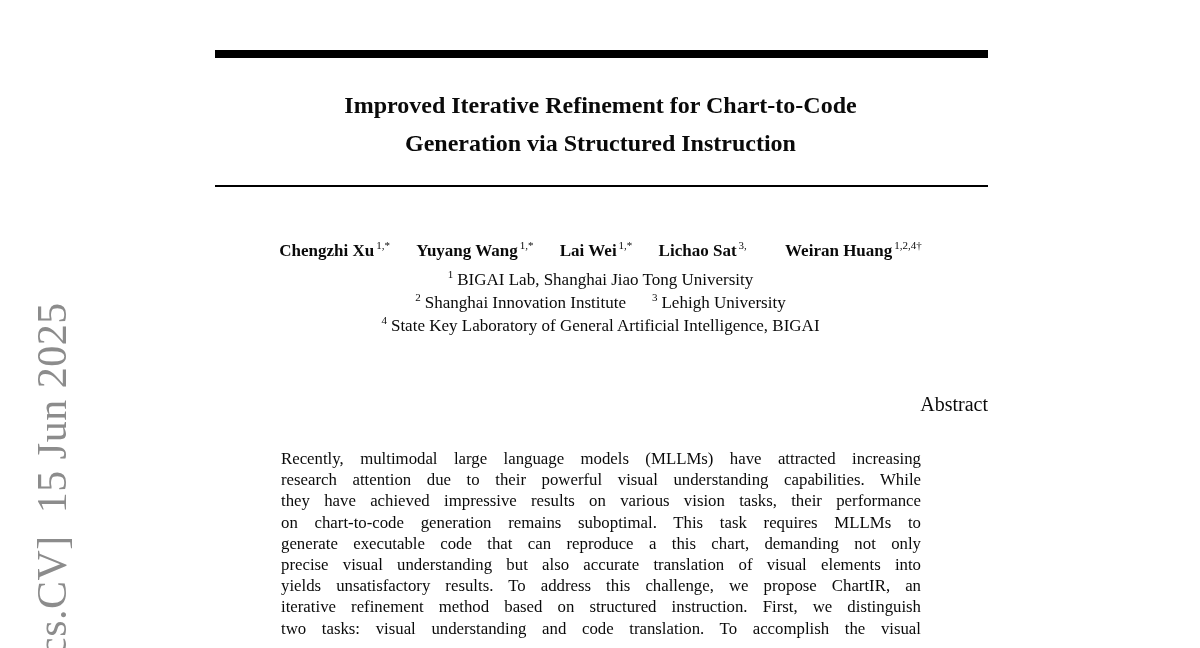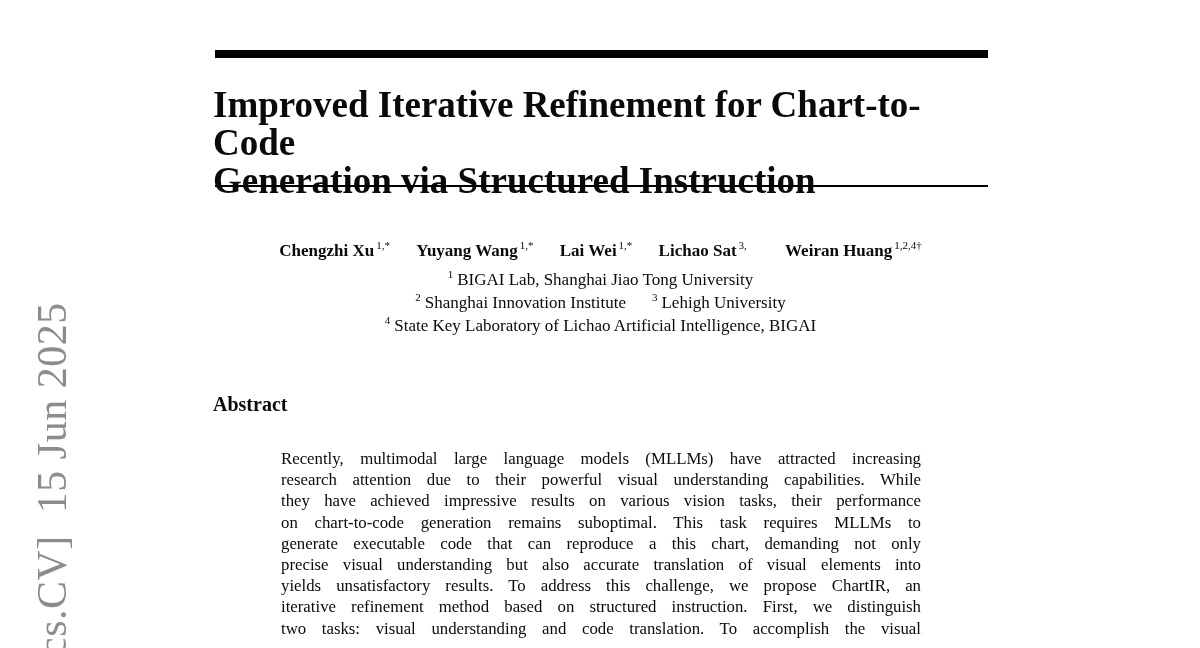--- a/index.html
+++ b/index.html
@@ -42,22 +42,22 @@
     top: 185px;
     width: 773px;
     height: 2px;
     background: #000000;
   }
   .title {
     position: absolute;
     left: 213px;
     top: 86px;
     width: 775px;
-    text-align: left;
-    font-size: 37px;
+    text-align: center;
+    font-size: 24px;
     font-weight: bold;
     line-height: 38px;
   }
   .authors {
     position: absolute;
     left: 188px;
     top: 241px;
     width: 825px;
     text-align: center;
     font-size: 17px;
@@ -86,23 +86,23 @@
     font-size: 11px;
     margin-right: 4px;
     line-height: 0;
   }
   .affil-gap { display: inline-block; width: 26px; }
   .abstract-heading {
     position: absolute;
     left: 213px;
     top: 392px;
     width: 775px;
-    text-align: left;
+    text-align: right;
     font-size: 20px;
-    font-weight: bold;
+    font-weight: normal;
     line-height: 24px;
   }
   .abstract {
     position: absolute;
     left: 281px;
     top: 448px;
     width: 640px;
     font-size: 16.8px;
   }
   .aline {
@@ -134,21 +134,21 @@
     <span class="author"><span>Chengzhi Xu</span><sup>1,*</sup></span>
     <span class="author"><span>Yuyang Wang</span><sup>1,*</sup></span>
     <span class="author"><span>Lai Wei</span><sup>1,*</sup></span>
     <span class="author"><span>Lichao Sat</span><sup>3,</sup></span>
     <span class="author gap-wide"><span>Weiran Huang</span><sup>1,2,4†</sup></span>
   </div>
 
   <div class="affiliations">
     <div><sup>1</sup><span>BIGAI Lab, Shanghai Jiao Tong University</span></div>
     <div><sup>2</sup><span>Shanghai Innovation Institute</span><span class="affil-gap"></span><sup>3</sup><span>Lehigh University</span></div>
-    <div><sup>4</sup><span>State Key Laboratory of Lichao Artificial Intelligence, BIGAI</span></div>
+    <div><sup>4</sup><span>State Key Laboratory of General Artificial Intelligence, BIGAI</span></div>
   </div>
 
   <div class="abstract-heading">Abstract</div>
 
   <div class="abstract">
     <div class="aline">Recently, multimodal large language models (MLLMs) have attracted increasing</div>
     <div class="aline">research attention due to their powerful visual understanding capabilities. While</div>
     <div class="aline">they have achieved impressive results on various vision tasks, their performance</div>
     <div class="aline">on chart-to-code generation remains suboptimal. This task requires MLLMs to</div>
     <div class="aline">generate executable code that can reproduce a this chart, demanding not only</div>

